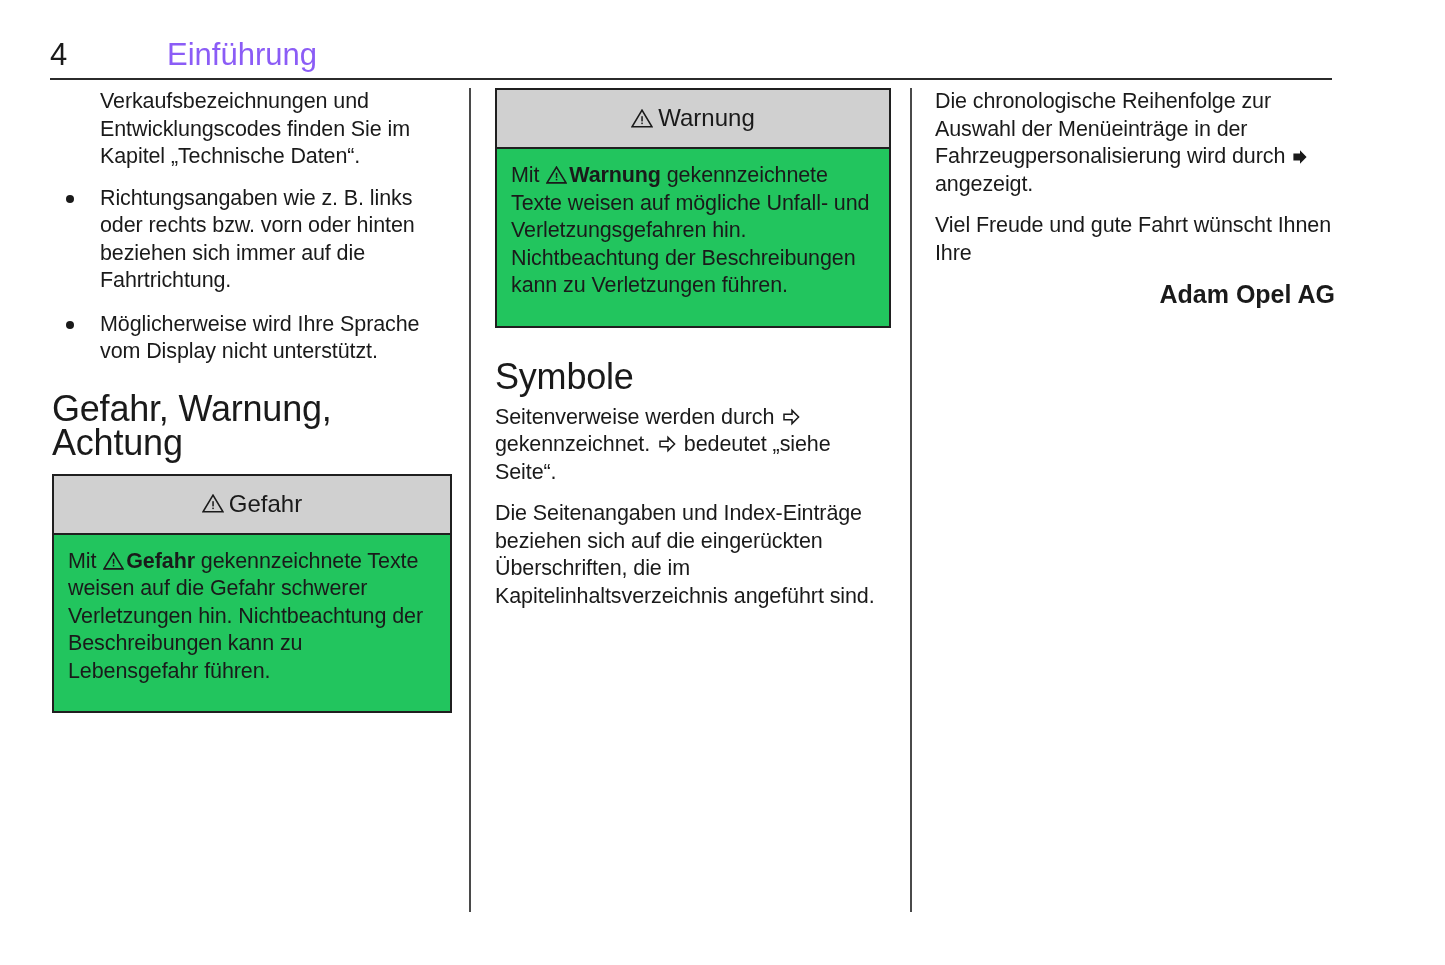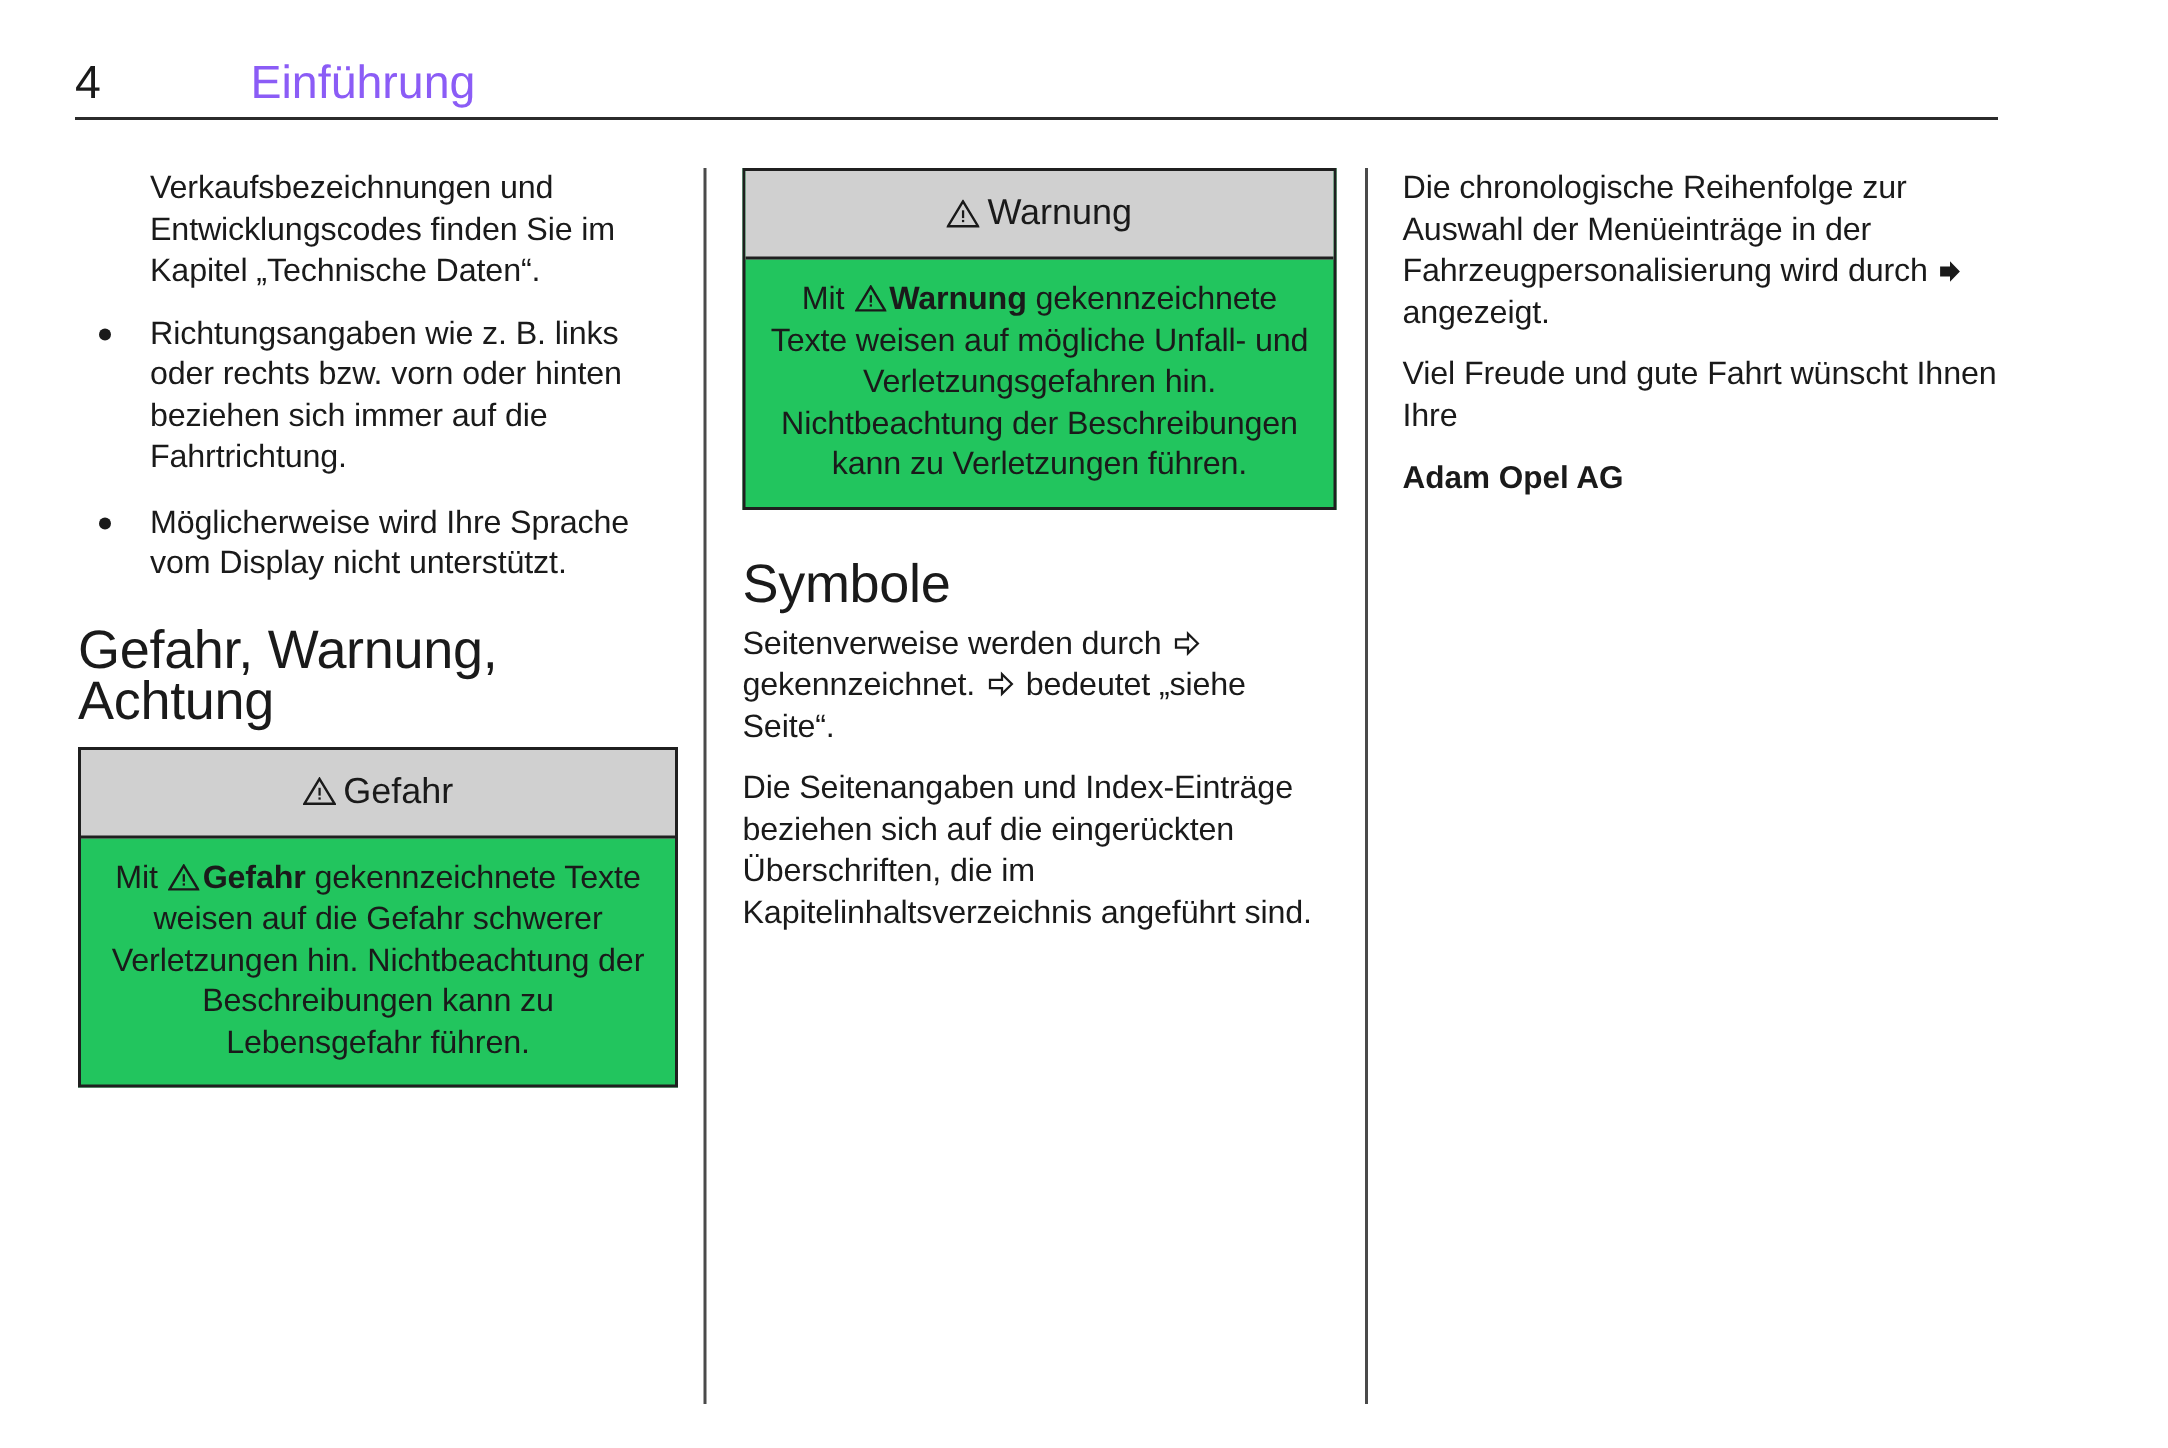--- a/index.html
+++ b/index.html
@@ -48,21 +48,21 @@
     top: 42px;
     width: 1282px;
     height: 2px;
     background: #2b2b2b;
   }
 
   
   .columns {
     position: absolute;
     left: 0;
-    top: 112px;
+    top: 88px;
     width: 1445px;
     height: 840px;
   }
   .col {
     position: absolute;
     top: 0;
   }
   .col-1 { left: 52px;  width: 400px; }
   .col-2 { left: 495px; width: 396px; }
   .col-3 { left: 935px; width: 400px; }
@@ -136,25 +136,24 @@
     font-weight: 400;
     padding: 13px 8px 14px 8px;
     display: flex;
     align-items: center;
     justify-content: center;
     gap: 2px;
   }
   .notice-header.grey { background: #d0d0d0; }
   .notice-header.white { background: #ffffff; }
   .notice-body {
-    padding: 13px 14px 14px 14px;
+    padding: 13px 14px 26px 14px;
     font-size: 21.5px;
     line-height: 27.5px;
     letter-spacing: -0.1px;
-    text-align: center;
   }
 
   
   .tri-icon {
     display: inline-block;
     vertical-align: -2px;
     width: 22px;
     height: 19px;
     position: relative;
     margin-right: 3px;
@@ -183,24 +182,25 @@
   .arrow-solid {
     display: inline-block;
     vertical-align: -3px;
     width: 18px;
     height: 18px;
     margin-right: 5px;
   }
   .arrow-solid svg { display: block; }
 
   .signature {
-    font-size: 21px;
+    font-size: 25px;
     line-height: 27.5px;
     font-weight: 700;
     margin: 0;
+    text-align: right;
   }
 </style>
 </head>
 <body>
 
 <div class="page-header">
   <span class="page-number">4</span>
   <span class="chapter-title">Einführung</span>
   <div class="header-rule"></div>
 </div>

